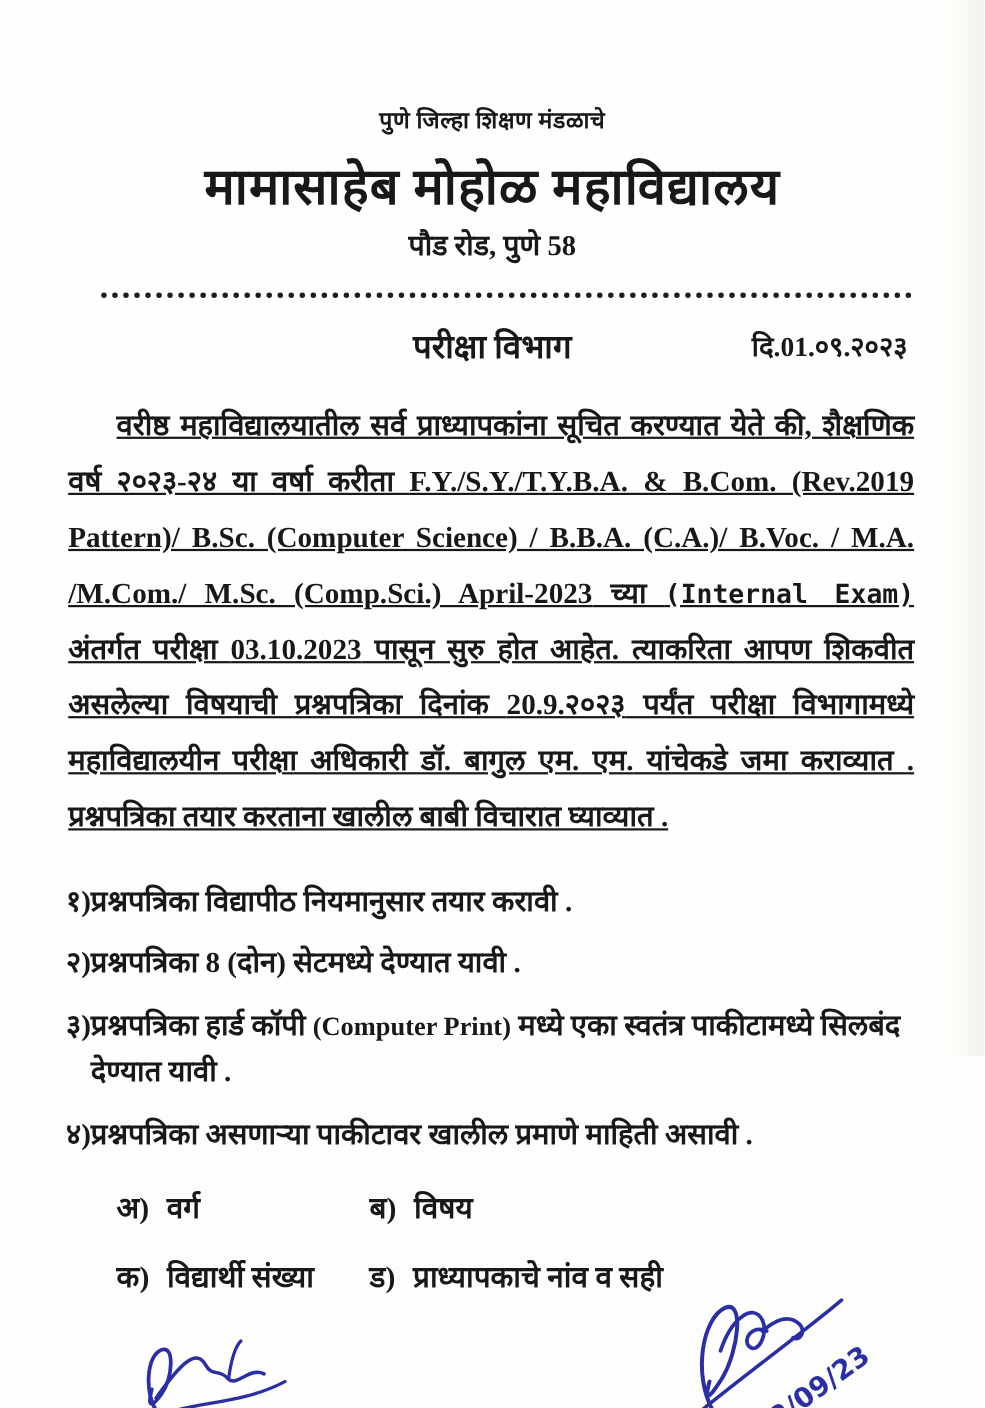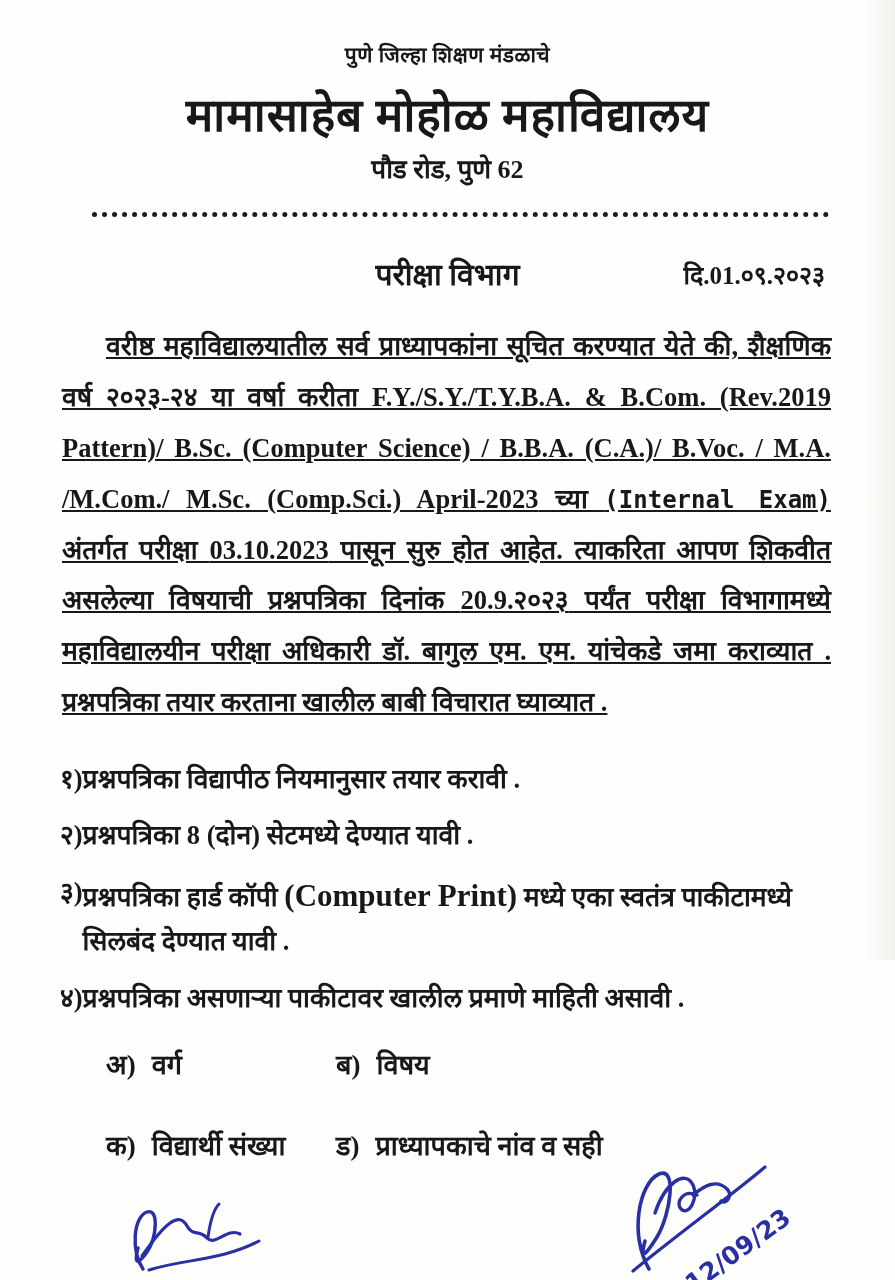--- a/index.html
+++ b/index.html
@@ -7,34 +7,34 @@
     width:895px;height:1280px;
     background:#fdfdfb;
     font-family:"Liberation Serif","DejaVu Serif",serif;
     color:#181818;
     position:relative;
     overflow:hidden;
   }
   .page{
     box-sizing:border-box;
     width:895px;height:960px;
-    padding:40px 58px 20px 58px;
+    padding:94px 58px 20px 58px;
     background:linear-gradient(90deg,#fefefc 0 96%,#f3f2ee 100%);
   }
   
   .hdr{text-align:center;}
   .org-line{font-size:21px;font-weight:700;letter-spacing:.5px;}
   .college-name{font-size:46px;font-weight:700;margin:14px 0 6px 0;letter-spacing:1px;}
   .addr-line{font-size:26px;font-weight:700;margin-top:2px;}
   .dotted-divider{
     height:0;border-top:5px dotted #1d1d1d;
     margin:26px 8px 0 34px;
   }
   
-  .meta-row{position:relative;margin-top:36px;height:42px;}
+  .meta-row{position:relative;margin-top:22px;height:42px;}
   .dept{position:absolute;left:0;right:0;text-align:center;font-size:30px;font-weight:600;}
   .doc-date{position:absolute;right:12px;top:4px;font-size:25px;font-weight:600;}
   .notice-title{
     text-align:center;font-size:31px;font-weight:700;
     margin:20px 0 0 0;
   }
   .notice-title span{text-decoration:underline;text-underline-offset:7px;text-decoration-thickness:2px;}
   
   .body-para{
     margin:26px 6px 0 4px;
@@ -46,45 +46,45 @@
   .body-para .indent{display:inline-block;width:44px;}
   .en-bold{font-family:"Liberation Serif","DejaVu Serif",serif;font-weight:700;}
   .en-mono{font-family:"DejaVu Sans Mono","Liberation Mono",monospace;font-weight:600;font-size:24px;}
   .num-bold{font-weight:800;}
   .dev-bold{font-weight:800;}
   
   .notice-list{margin:30px 0 0 2px;font-size:26.5px;font-weight:600;}
   .list-item{display:flex;margin-top:14px;line-height:1.6;}
   .list-num{flex:0 0 auto;}
   .list-text{flex:1 1 auto;padding-right:10px;}
-  .cp-big{font-size:31px;font-weight:800;}
+  .cp-big{font-size:24px;font-weight:800;}
   
   .sub-grid{
     margin:26px 0 0 48px;
     display:grid;grid-template-columns:230px auto;
-    row-gap:44px;font-size:27px;font-weight:700;
+    row-gap:26px;font-size:27px;font-weight:700;
   }
   .sub-cell .lbl{margin-right:16px;}
   
   .sign-row{position:relative;height:300px;margin-top:8px;}
   .sign-block{position:absolute;text-align:center;}
   .sign-left{left:6px;top:28px;width:260px;}
   .sign-right{right:6px;top:-20px;width:280px;}
   .sig-svg{display:block;margin:0 auto;}
   .ink{stroke:#2a2fa5;fill:none;stroke-linecap:round;stroke-linejoin:round;}
 </style>
 </head>
 <body>
 
 <div class="page">
 
   <div class="hdr">
     <div class="org-line">पुणे जिल्हा शिक्षण मंडळाचे</div>
     <div class="college-name">मामासाहेब मोहोळ महाविद्यालय</div>
-    <div class="addr-line">पौड रोड, पुणे 62</div>
+    <div class="addr-line">पौड रोड, पुणे 58</div>
   </div>
 
   <div class="dotted-divider"></div>
 
   <div class="meta-row">
     <div class="dept">परीक्षा विभाग</div>
     <div class="doc-date">दि.01.०९.२०२३</div>
   </div>
 
 

